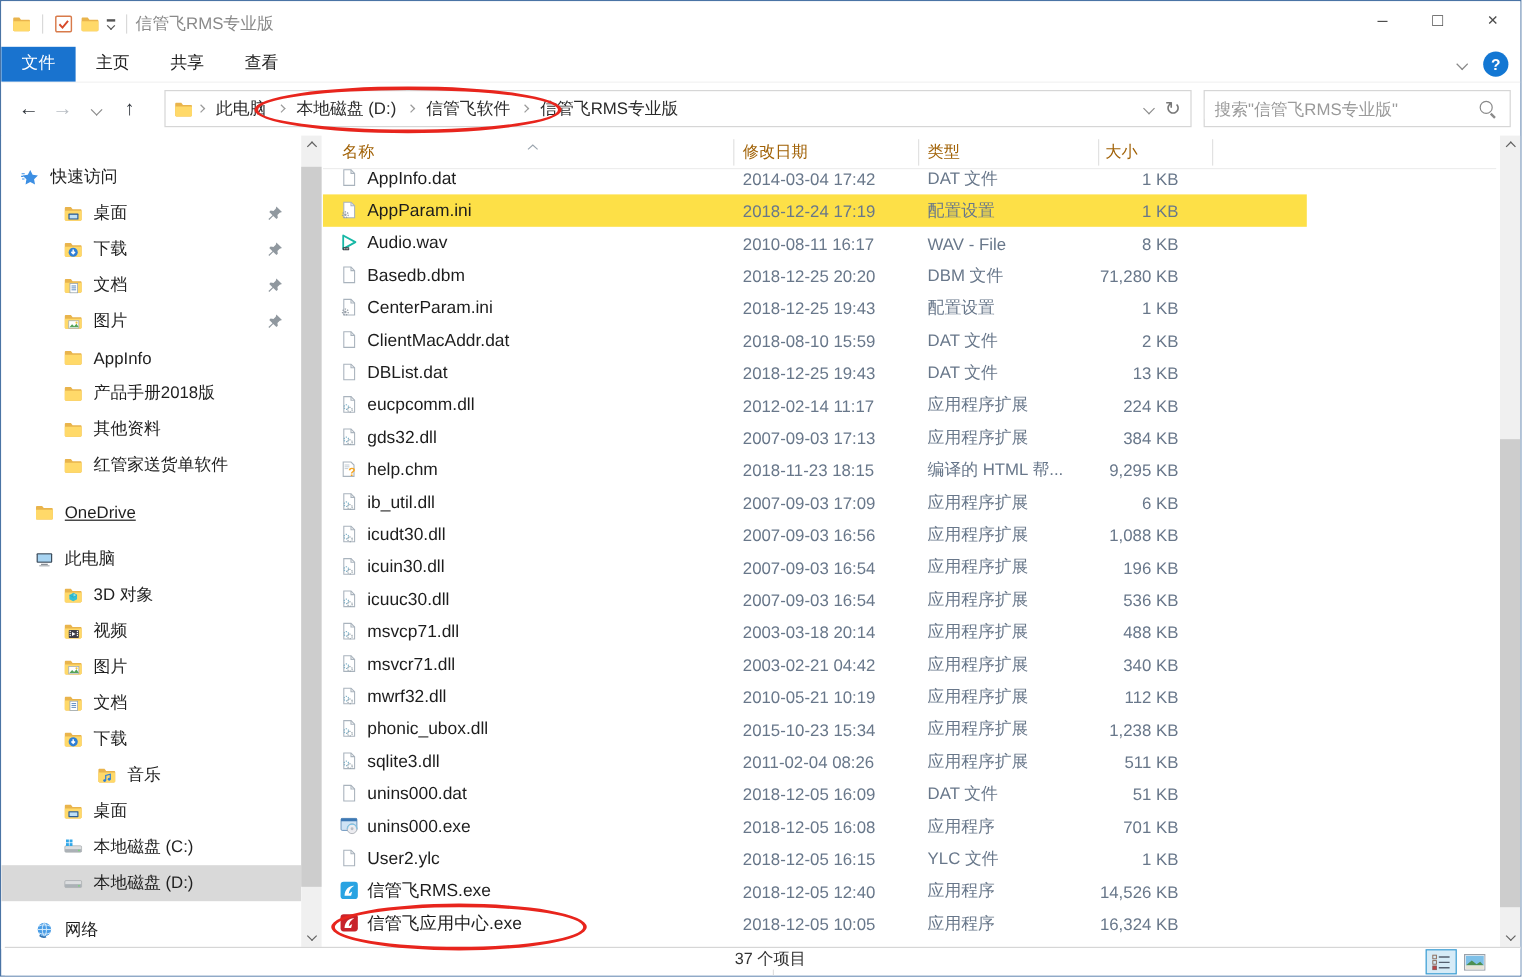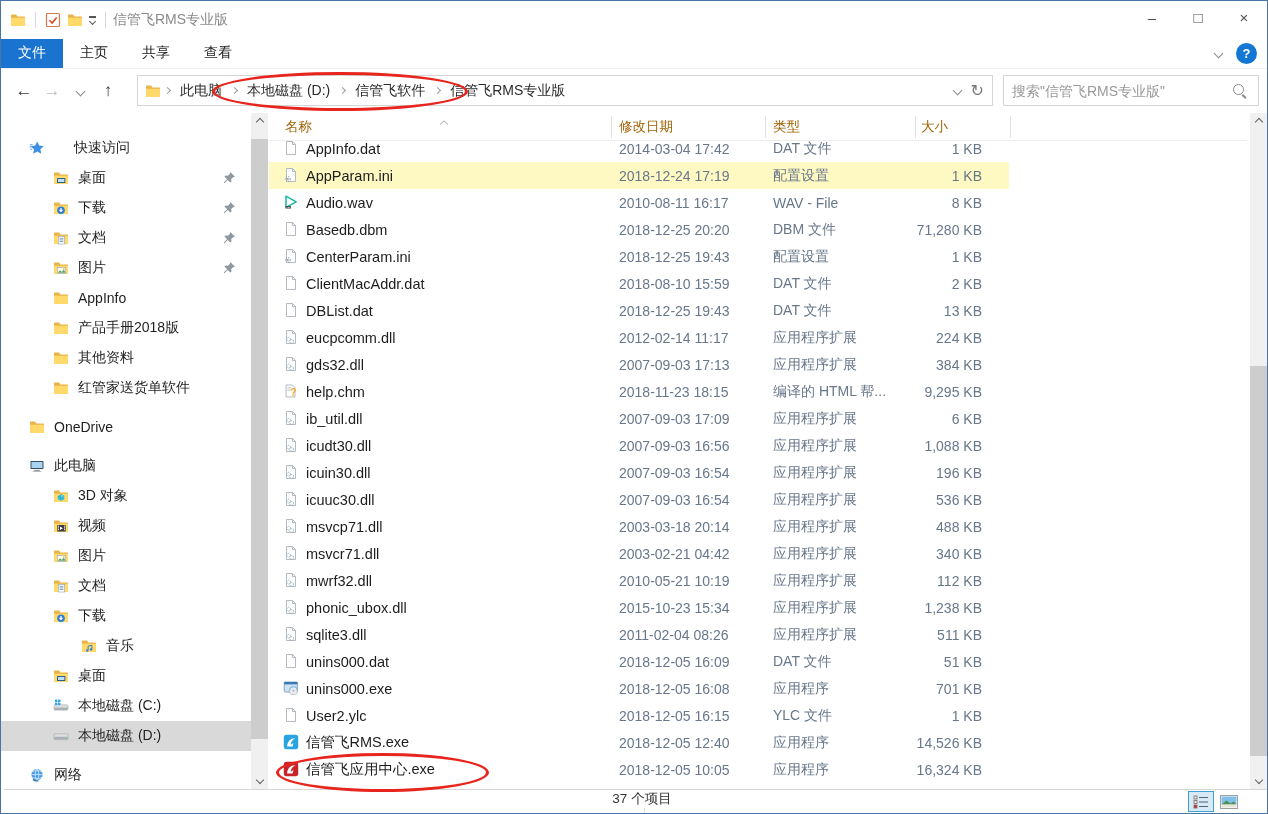--- a/index.html
+++ b/index.html
@@ -62,21 +62,21 @@
   .sb-arrow{ position:absolute; left:0; width:17px; height:17px; display:flex; align-items:center; justify-content:center; }
   .sb-arrow .chev{ width:6px; height:6px; border-color:#606060; }
   
   .filepane{ position:absolute; left:268px; top:0; width:978px; height:100%; overflow:hidden; }
   .cols-header{ position:relative; height:28px; color:#a16207; font-size:13.5px; border-bottom:1px solid #ededed; }
   .col-h{ position:absolute; top:5px; }
   .col-div{ position:absolute; top:3px; width:1px; height:22px; background:#e2e2e2; }
   .sort-caret{ position:absolute; left:170px; top:0px; }
   .rows{ position:relative; margin-top:-6px; }
   .frow{ position:relative; height:27px; display:flex; align-items:center; }
-  .frow.sel{ background:#fef9c3; width:740px; }
+  .frow.sel{ background:#fde047; width:820px; }
   .frow .ico{ position:absolute; left:14px; top:5px; }
   .f-name{ position:absolute; left:37px; white-space:nowrap; color:#1d1d1d; font-size:14.5px; }
   .f-date{ position:absolute; left:350px; color:#68778a; font-size:14px; white-space:nowrap; }
   .f-type{ position:absolute; left:504px; color:#68778a; font-size:14px; white-space:nowrap; }
   .f-size{ position:absolute; left:596px; width:117px; text-align:right; color:#68778a; font-size:14px; white-space:nowrap; }
   
   .statusbar{ position:absolute; left:3px; bottom:0; width:100%; height:24px; border-top:1px solid #d6d6d6; background:#fff; display:flex; align-items:center;flex-direction:column; }
   .status-count{ padding-left:10px; color:#333; font-size:13.5px; }
   .status-sep{ width:1px; height:14px; background:#e0e0e0; margin-left:14px; }
   .view-btns{ position:absolute; right:28px; top:1px; display:flex; gap:2px; }
@@ -176,21 +176,21 @@
       </div>
     </div>
     <div class="search-box">
       <input placeholder="搜索&quot;信管飞RMS专业版&quot;" style="">
       <span class="mag"></span>
     </div>
   </div>
 
   <div class="main">
     <div class="sidebar" id="sidebar">
-        <div class="side-item" style="padding-left: 28px; gap: 20px;">
+        <div class="side-item" style="padding-left: 16px;">
           <span class="ico">
             <svg viewBox="0 0 16 16">
               <path d="M8.2 1.6l2 4 4.4.6-3.2 3.1.8 4.4-4-2.1-3.9 2.1.7-4.4L1.8 6.2l4.4-.6z" fill="#3d8fe3"></path>
               <path d="M1 4.8h2.6M0.6 7h2M1.4 9.2h2" stroke="#3d8fe3" stroke-width="0.9"></path>
             </svg>
           </span>
           <span class="label">快速访问</span>
         </div>
         <div class="side-item" style="padding-left: 52px;">
           <span class="ico">
@@ -278,21 +278,21 @@
         </div>
         <div class="side-item" style="padding-left: 52px;">
           <span class="ico">
             <svg viewBox="0 0 16 16">
               <path d="M1 3.6c0-.6.4-1 1-1h4.1l1.4 1.8H14c.6 0 1 .4 1 1V13c0 .6-.4 1-1 1H2c-.6 0-1-.4-1-1z" fill="#e9b44c"></path>
               <path d="M1 5.7h14V13c0 .6-.4 1-1 1H2c-.6 0-1-.4-1-1z" fill="#ffd969"></path>
             </svg>
           </span>
           <span class="label">红管家送货单软件</span>
         </div>
-        <div class="side-item gap" style="padding-left: 28px;">
+        <div class="side-item gap" style="padding-left: 28px; text-decoration: underline;">
           <span class="ico">
             <svg viewBox="0 0 16 16">
               <path d="M1 3.6c0-.6.4-1 1-1h4.1l1.4 1.8H14c.6 0 1 .4 1 1V13c0 .6-.4 1-1 1H2c-.6 0-1-.4-1-1z" fill="#e9b44c"></path>
               <path d="M1 5.7h14V13c0 .6-.4 1-1 1H2c-.6 0-1-.4-1-1z" fill="#ffd969"></path>
             </svg>
           </span>
           <span class="label">OneDrive</span>
         </div>
         <div class="side-item gap" style="padding-left: 28px;">
           <span class="ico">

